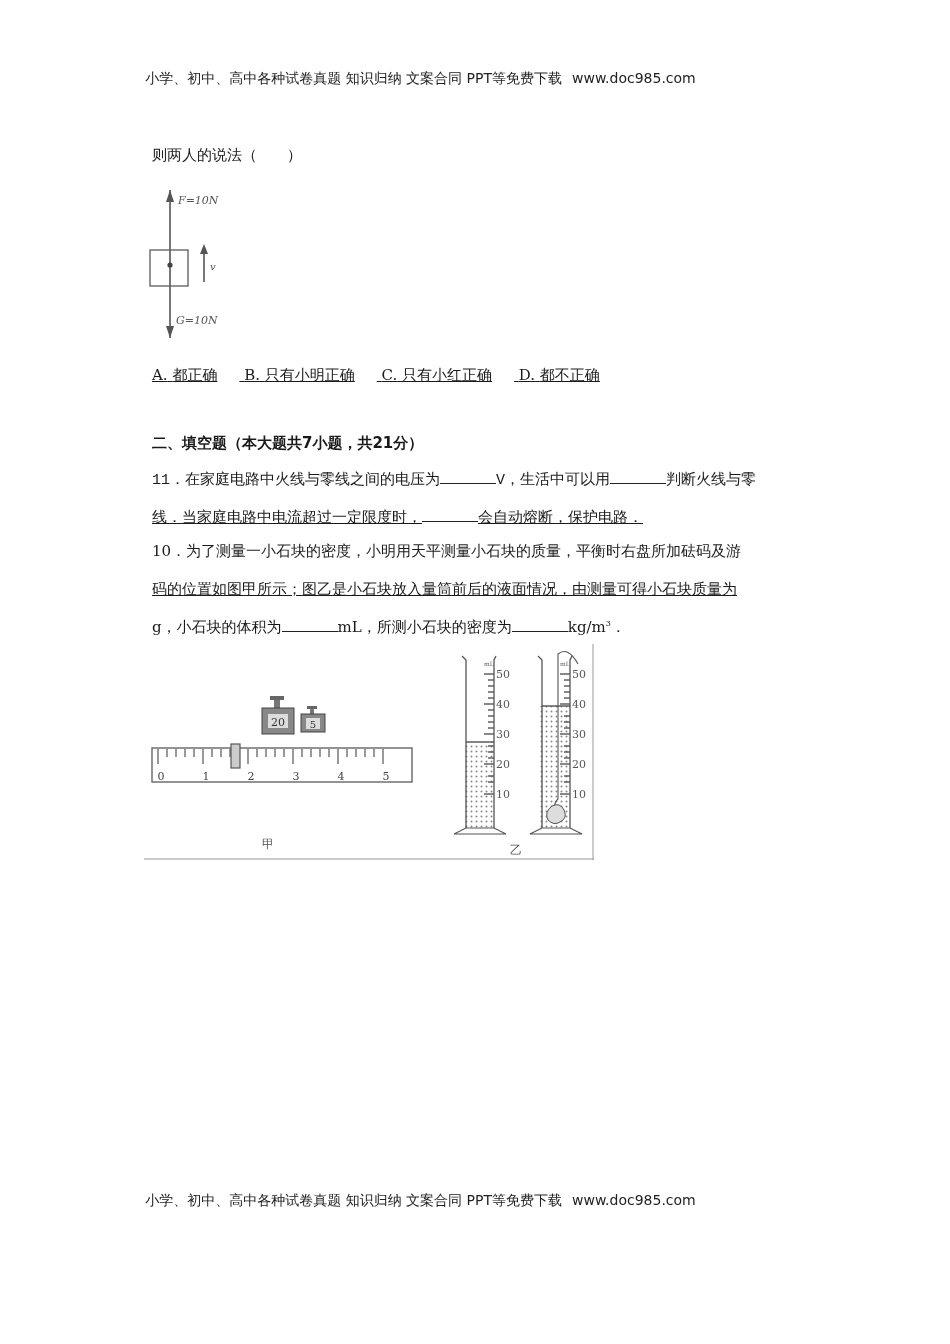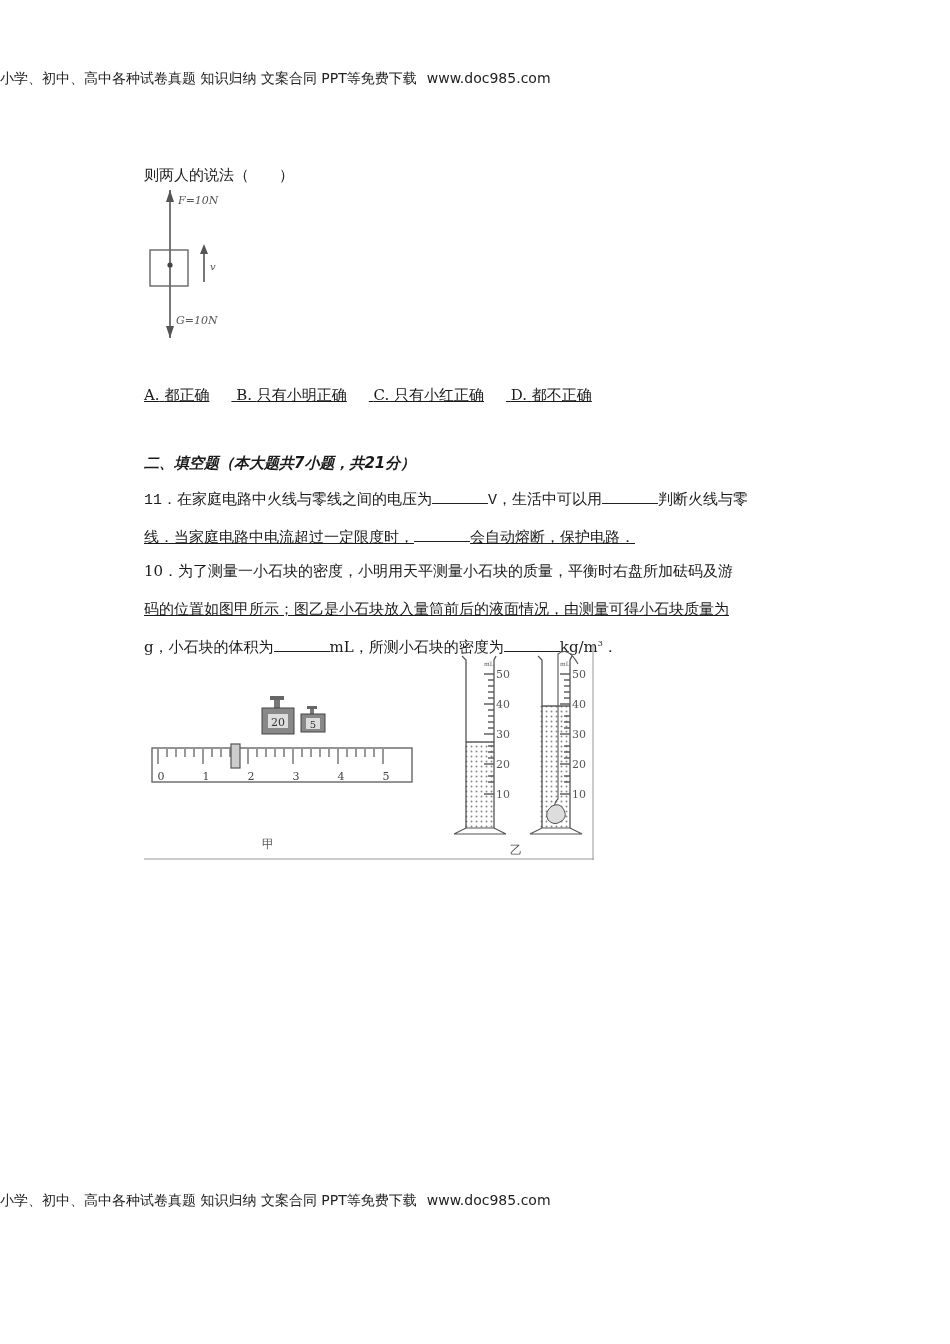--- a/index.html
+++ b/index.html
@@ -1,24 +1,24 @@
 <!DOCTYPE html>
 <html><head>
   <meta charset="utf-8">
   <style>
     html, body { margin: 0; padding: 0; background: #ffffff; }
     body { width: 950px; height: 1344px; position: relative; overflow: hidden;
            font-family: "DejaVu Serif", "Liberation Serif", serif; color: #1a1a1a; }
-    .header, .footer { position: absolute; left: 0; width: 841px; 
+    .header, .footer { position: absolute; left: 0; width: 841px; text-align: center;
            font-family: "DejaVu Sans", "Liberation Sans", sans-serif; font-size: 14px; color: #222; }
     .header { top: 70px; }
     .footer { top: 1192px; }
     .hf-url { margin-left: 10px; }
-    .line { position: absolute; left: 144px; font-size: 15px; white-space: nowrap; margin-top: 20px; }
-    .bold { font-weight: bold; font-family: "DejaVu Sans", "Liberation Sans", sans-serif; font-style: italic; }
+    .line { position: absolute; left: 152px; font-size: 15px; white-space: nowrap; }
+    .bold { font-weight: bold; font-family: "DejaVu Sans", "Liberation Sans", sans-serif; }
     .blank { display: inline-block; width: 56px; border-bottom: 1px solid #222; height: 14px; vertical-align: baseline; }
     .opt { margin-right: 22px; }
     sup { font-size: 8px; }
     .fig-force { position: absolute; left: 144px; top: 188px; width: 84px; height: 152px; }
     .fig-balance { position: absolute; left: 144px; top: 648px; width: 300px; height: 212px; }
     .fig-cylinders { position: absolute; left: 444px; top: 644px; width: 150px; height: 216px; }
   </style>
 </head>
 <body>
 

